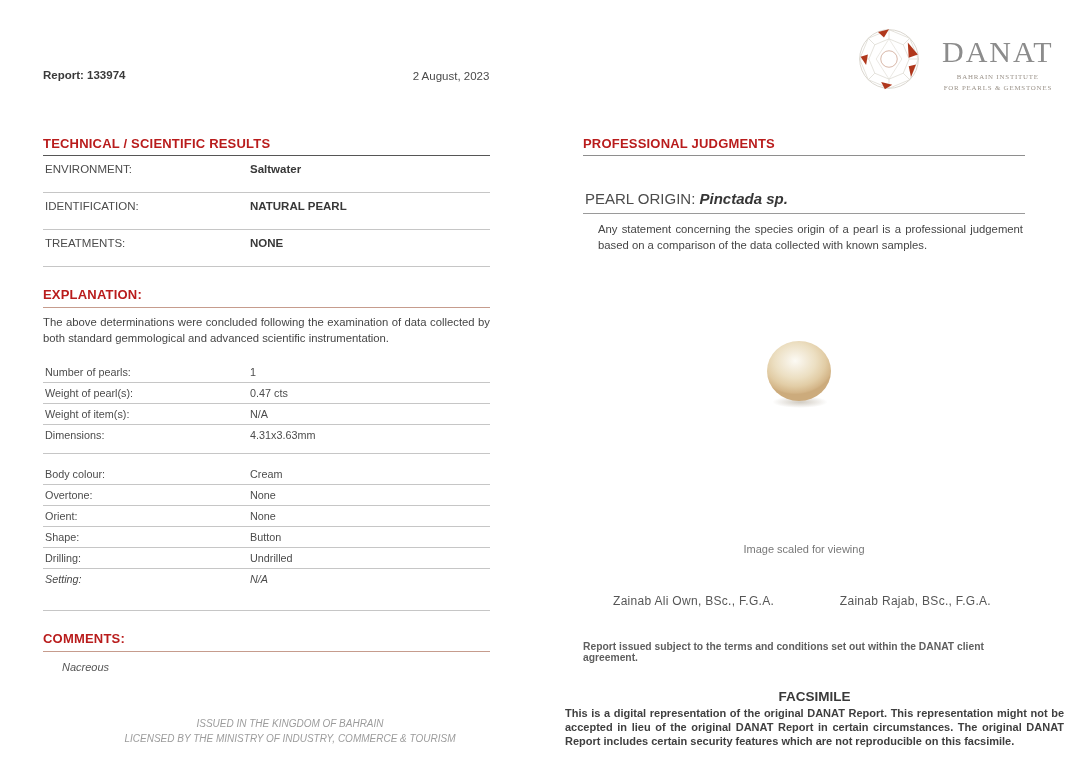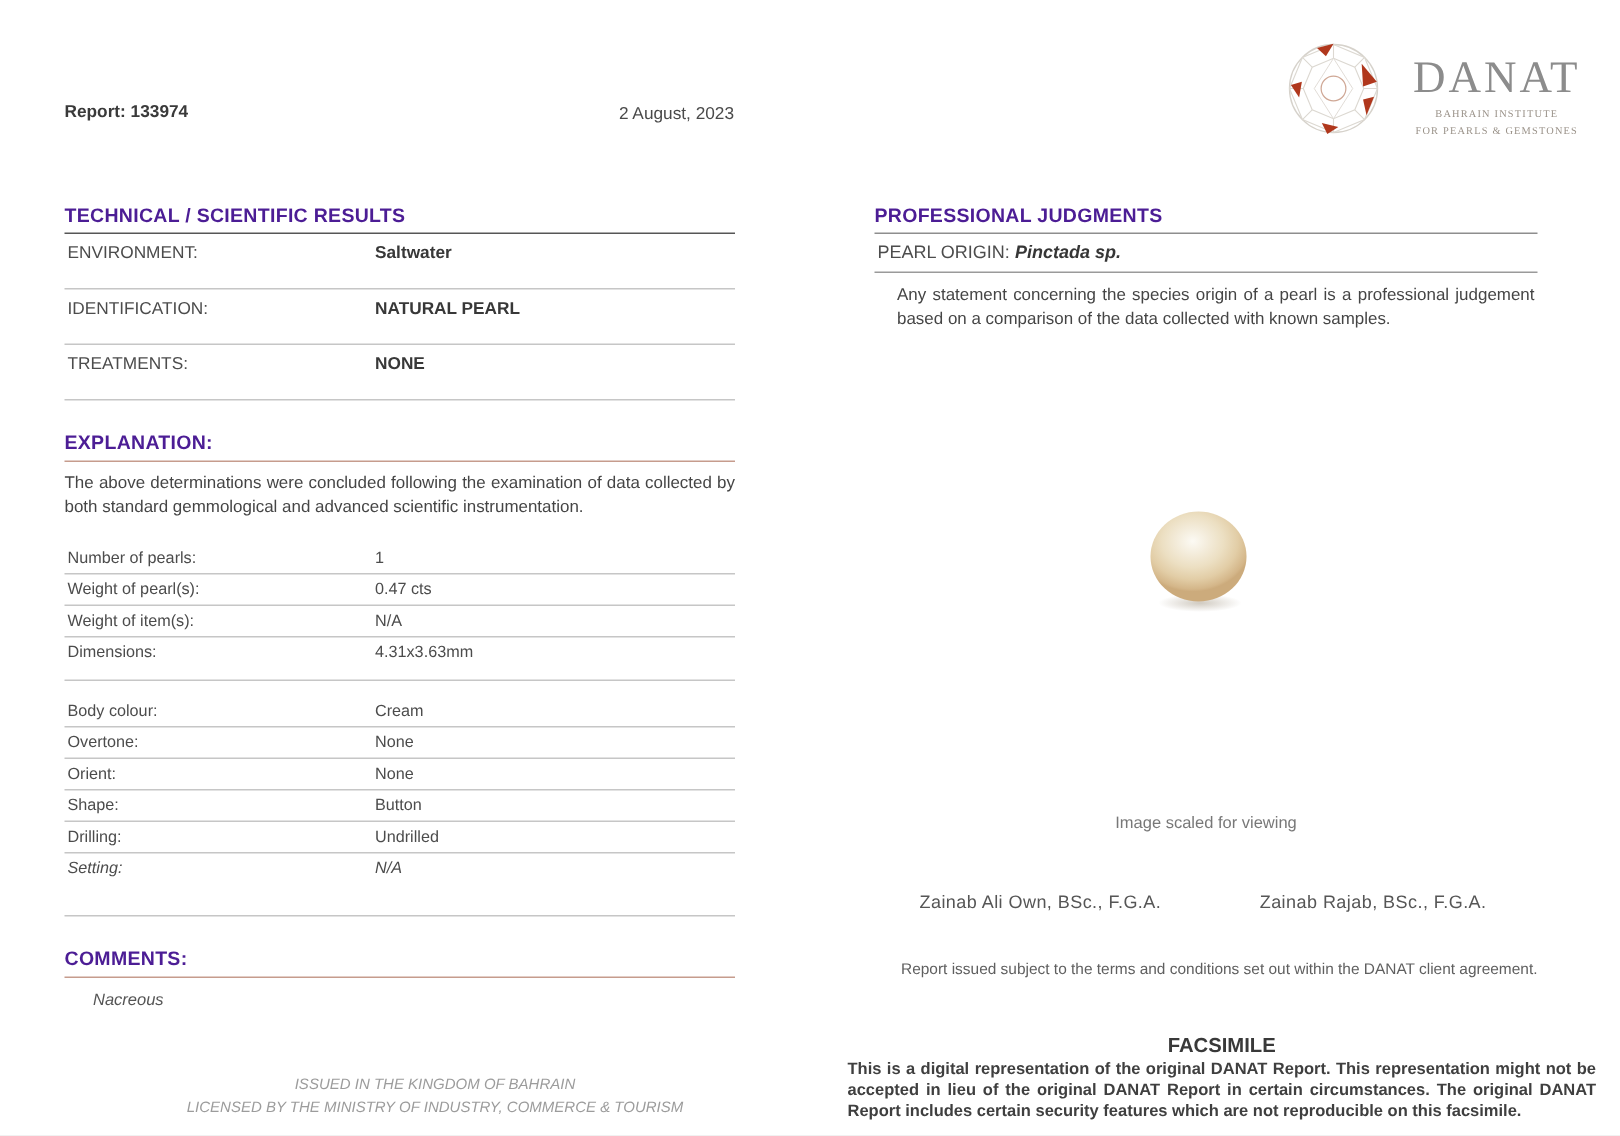--- a/index.html
+++ b/index.html
@@ -16,21 +16,21 @@
   .logo { position:absolute; left:856px; top:26px; display:flex; align-items:flex-start;gap:11px; }
   .logo-icon { width:66px; height:66px; }
   .logo-text { margin-left:9px; padding-top:11px; text-align:center; font-family:"Liberation Serif", serif; }
   .logo-name { font-size:30px; color:#8c8c8c; letter-spacing:2px; line-height:1; }
   .logo-sub { margin-top:5px; font-size:6.9px; color:#9a9289; letter-spacing:0.8px; line-height:1.55; }
 
   
   .col-left  { position:absolute; left:43px;  top:136px; width:447px; }
   .col-right { position:absolute; left:583px; top:136px; width:442px; }
 
-  .sec-title { font-size:13px; font-weight:bold; color:#4c1d95; padding-bottom:4px; letter-spacing:0.2px; }
+  .sec-title { font-size:13px; font-weight:bold; color:#b91c1c; padding-bottom:4px; letter-spacing:0.2px; }
   .rule-dark   { border-bottom:1.5px solid #565656; }
   .rule-mid    { border-bottom:1px solid #8e8e8e; }
   .rule-salmon { border-bottom:1.5px solid #c69c8d; }
 
   .tech-row { position:relative; border-bottom:1px solid #c6c6c6; height:36px; }
   .tech-row:first-of-type { height:31px; }
   .tech-row .lbl { position:absolute; left:2px; top:7px; font-size:11.5px; color:#4c4c4c; }
   .tech-row .val { position:absolute; left:207px; top:7px; font-size:11.5px; font-weight:bold; color:#383838; }
 
   .expl-title { margin-top:20px; padding-bottom:5px; }
@@ -42,38 +42,38 @@
   .dt-row .lbl { position:absolute; left:2px; top:4px; font-size:10.8px; color:#4c4c4c; }
   .dt-row .val { position:absolute; left:207px; top:4px; font-size:10.8px; color:#4c4c4c; }
   .dt-row.tall { height:28px; }
   .dt-row.taller { height:41px;font-style:italic; }
   .dt.g2 { margin-top:10px; }
 
   .comments-title { margin-top:20px; padding-bottom:5px; }
   .comments-body { margin-top:9px; font-size:11px; font-style:italic; color:#555;margin-left:19px; }
 
   
-  .origin-row { padding:5px 2px 6px 2px; border-bottom:1px solid #9a9a9a; font-size:12px; color:#4c4c4c; }
+  .origin-row { padding:5px 2px 6px 2px; border-bottom:1px solid #9a9a9a; font-size:15px; color:#4c4c4c;margin-top:29px; }
   .origin-val { font-weight:bold; font-style:italic; color:#363636; }
   .note { margin:8px 2px 0 15px; }
 
   .pearl-wrap { position:absolute; left:765px; top:340px; width:70px; height:74px; }
   .pearl-shadow { position:absolute; left:7px; top:56px; width:56px; height:12px; border-radius:50%;
     background:radial-gradient(ellipse, rgba(110,92,62,0.32) 0%, rgba(110,92,62,0) 70%); }
   .pearl { position:absolute; left:2px; top:1px; width:64px; height:60px; border-radius:50%;
     background:radial-gradient(ellipse 62% 56% at 44% 33%,
       #fcfaf4 0%, #f3ebd9 28%, #ecdfc2 52%, #e2cda6 76%, #d4b689 95%, #ccab7c 100%); }
 
   .img-caption { position:absolute; left:583px; top:513px; width:442px; text-align:center; font-size:11px; color:#787878;margin-top:30px; }
 
   .signatures { position:absolute; left:583px; top:594px; width:442px; box-sizing:border-box;
     display:flex; justify-content:space-between; padding-left:30px; padding-right:34px;
     font-size:12px; color:#565656; letter-spacing:0.3px; }
 
-  .terms { position:absolute; left:583px; top:641px; width:442px; text-align:right; font-size:10.3px; color:#5f5f5f; }
+  .terms { position:absolute; left:583px; top:641px; width:442px; text-align:left; font-size:10.3px; color:#5f5f5f;font-weight:bold; }
 
   .facsimile { position:absolute; left:565px; top:689px; width:499px; }
   .fac-title { text-align:center; font-size:13.5px; font-weight:bold; color:#393939; }
   .fac-body { margin-top:2px; font-size:11px; font-weight:bold; line-height:1.28; text-align:justify; color:#3f3f3f; }
 
   .footer-left { position:absolute; left:80px; top:716px; width:420px; text-align:center;
     font-style:italic; font-size:10px; color:#9c9c9c; line-height:1.5; }
 </style>
 </head>
 <body>

